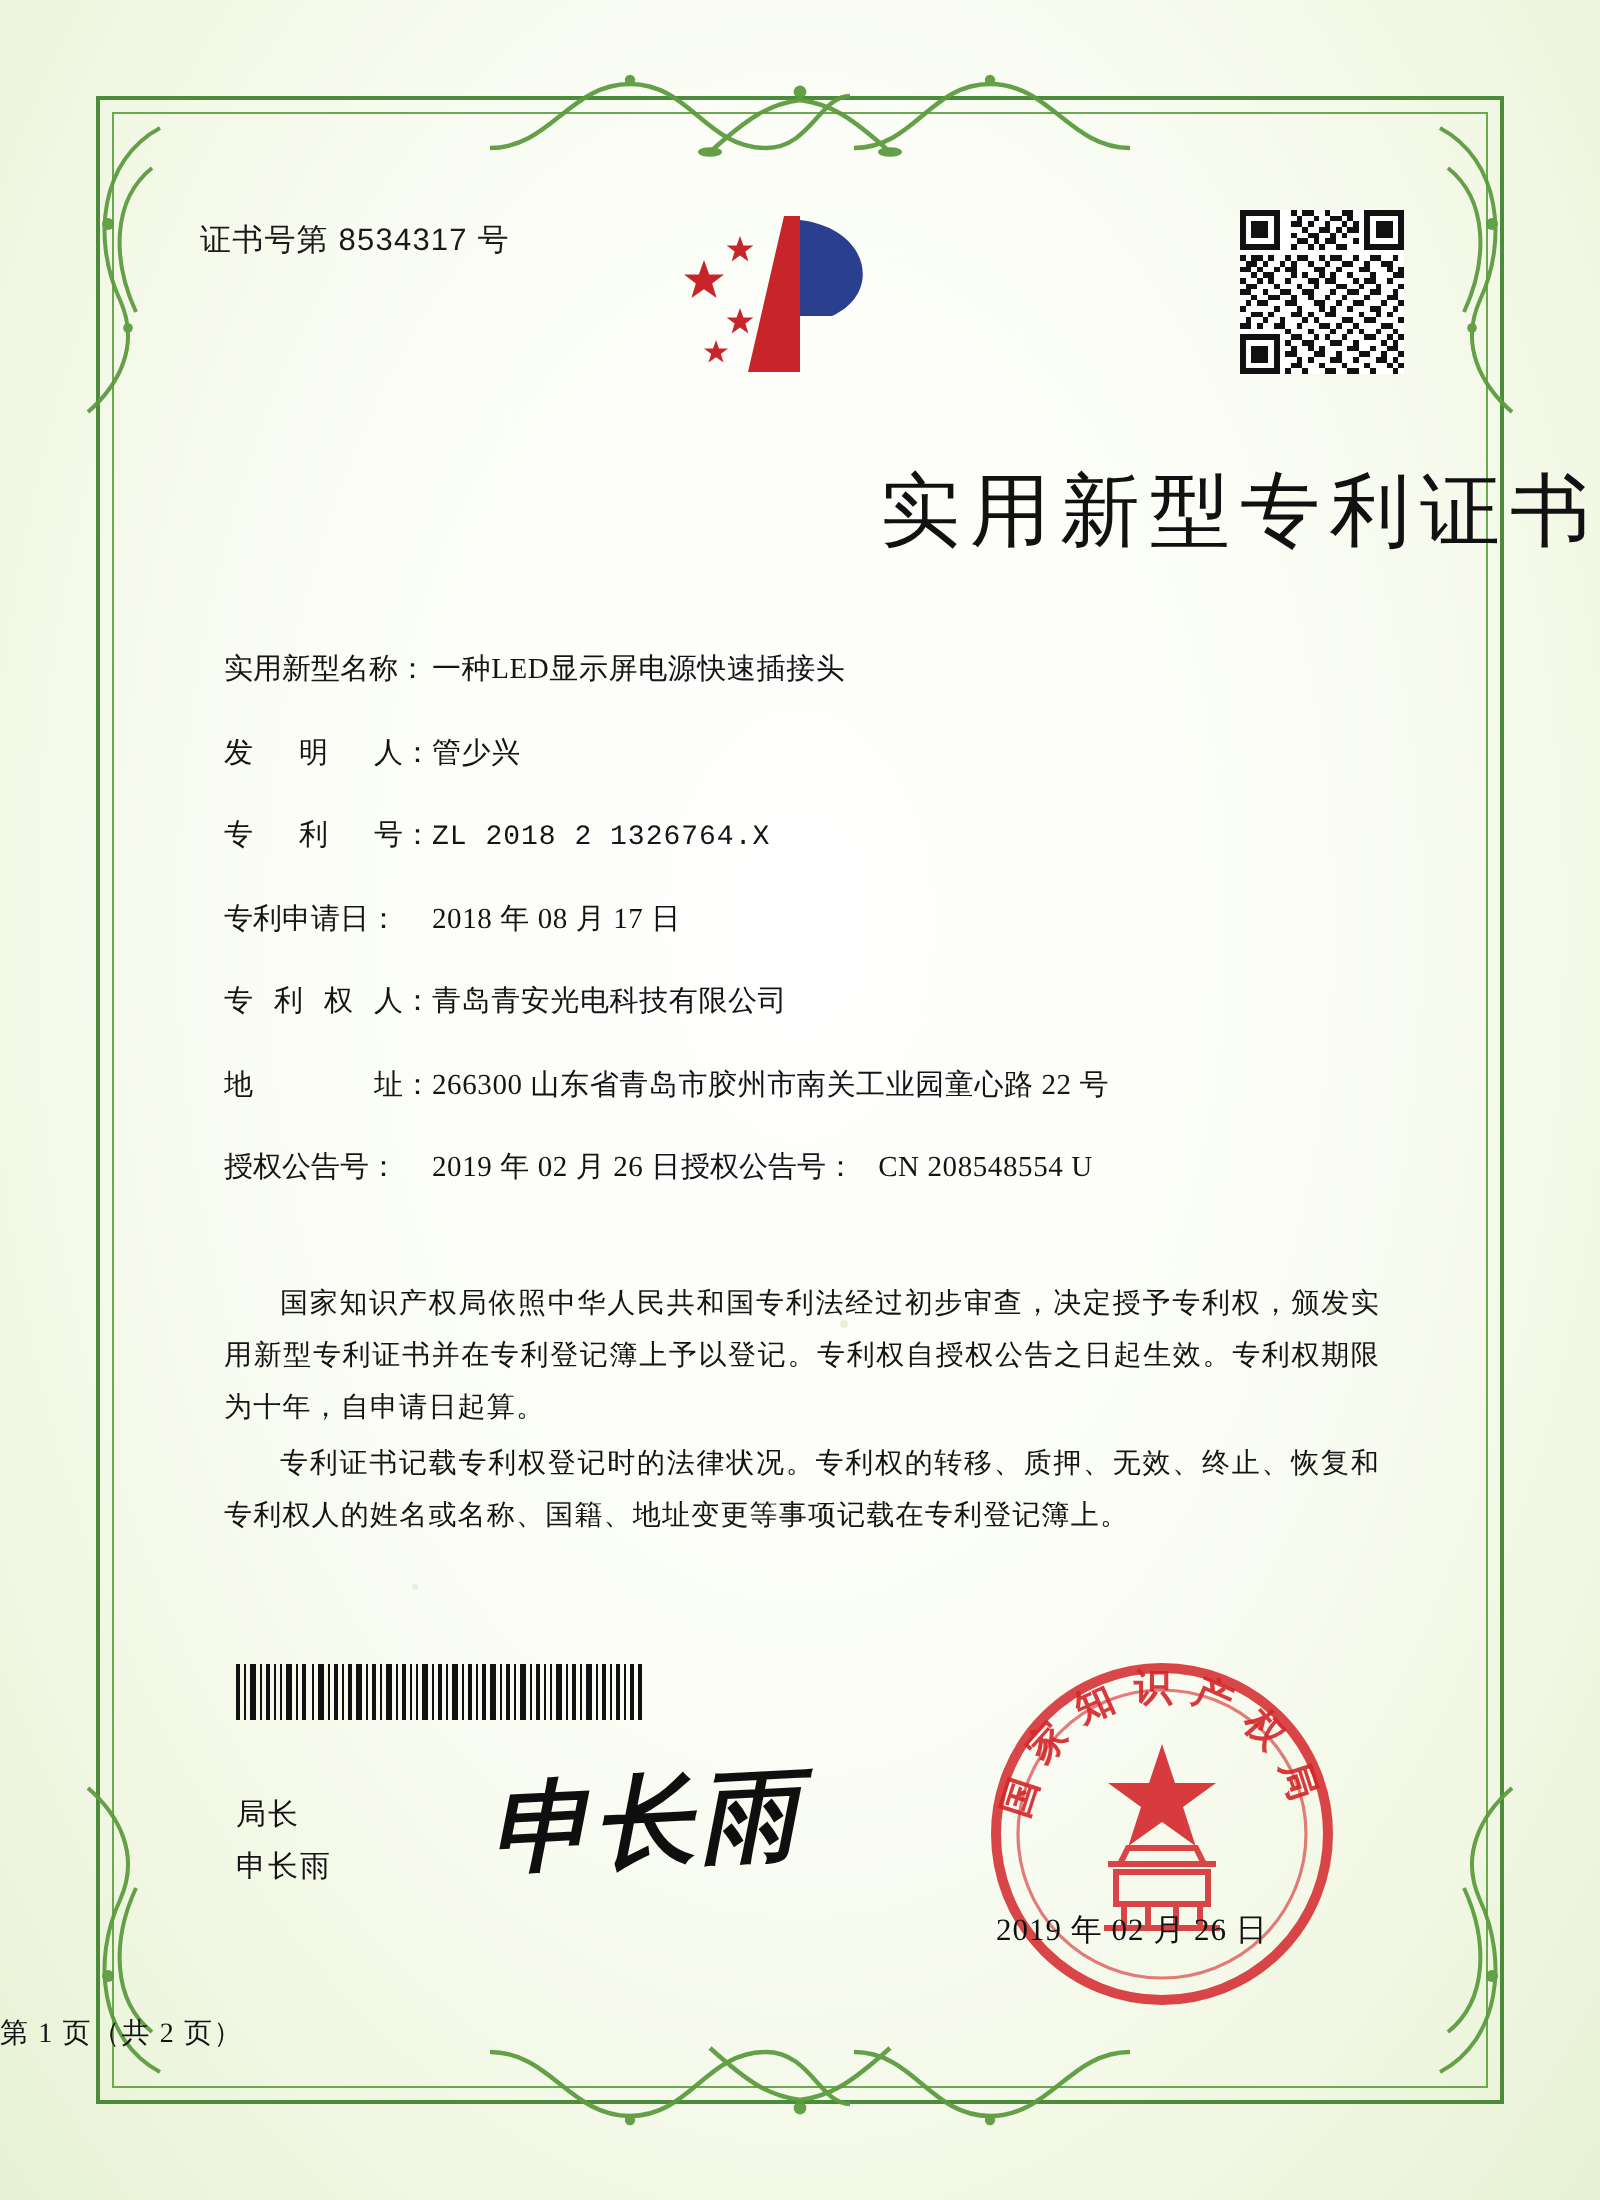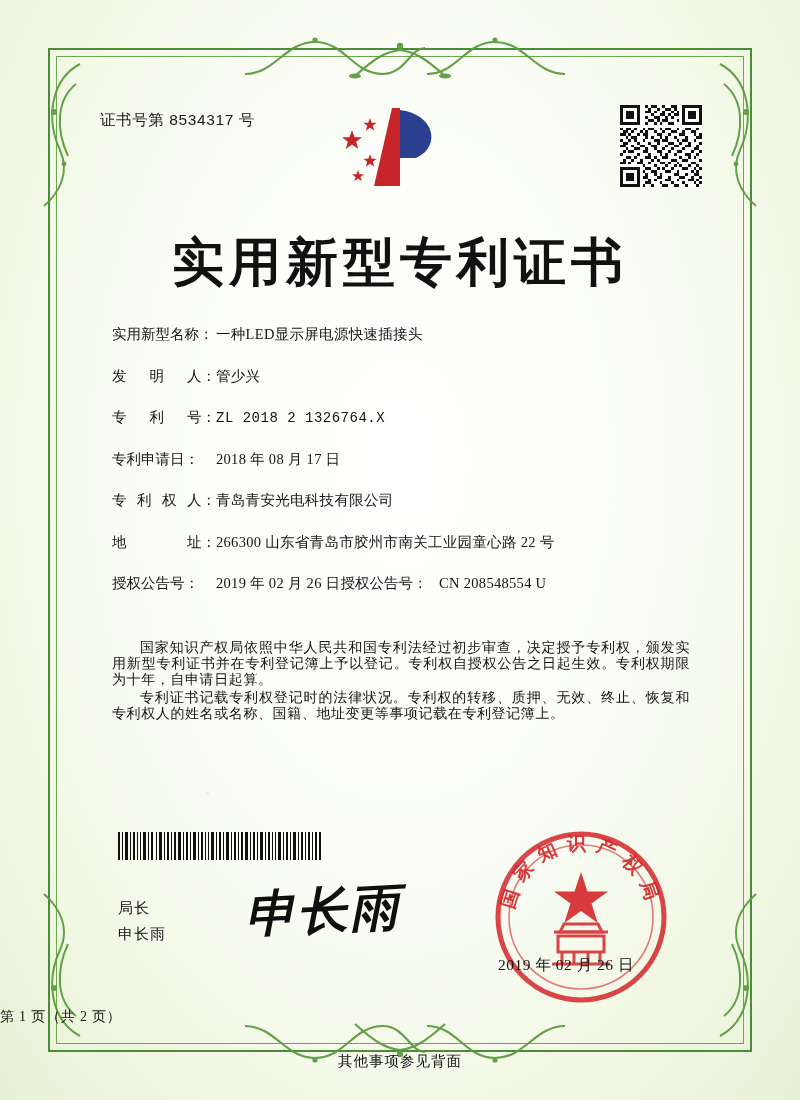--- a/index.html
+++ b/index.html
@@ -98,23 +98,23 @@
     width: 140px;
     height: 100px;
   }
 
   
   .title {
     position: absolute;
     left: 0;
     right: 0;
     top: 228px;
-    text-align: center;
-    font-size: 52px;
-    font-weight: bold;
+    text-align: right;
+    font-size: 40px;
+    font-weight: normal;
     letter-spacing: 5px;
     color: #111;
     font-family: "Liberation Serif", serif;
   }
 
   
   .fields {
     position: absolute;
     left: 112px;
     top: 325px;
@@ -153,21 +153,21 @@
   }
   .second-label-text { margin-right: 8px; }
 
   
   .paras {
     position: absolute;
     left: 112px;
     top: 640px;
     width: 578px;
     font-size: 14px;
-    line-height: 16px;
+    line-height: 26px;
     color: #141414;
     text-align: justify;
   }
   .paras p {
     margin: 0 0 2px 0;
     text-indent: 28px;
     letter-spacing: .6px;
   }
 
   
@@ -699,19 +699,18 @@
       <path d="M72 96 L106 96 L110 104 L68 104 Z"></path>
     </g>
 
     <text font-family="'Liberation Serif', serif" font-size="19" font-weight="bold" fill="#d4262a" opacity=".9">
       <textPath href="#sealArcTop" startOffset="50%" text-anchor="middle" letter-spacing="9">国家知识产权局</textPath>
     </text>
   </svg>
   <div class="seal-date">2019 年 02 月 26 日</div>
 
   <div class="page-no">第 1 页（共 2 页）</div>
-  <div class="footer-note">其他事项参见背面</div>
 
   <div class="speckle" style="left:420px; top:660px; width:4px; height:4px;"></div>
   <div class="speckle" style="left:663px; top:652px; width:5px; height:5px;"></div>
   <div class="speckle" style="left:206px; top:792px; width:3px; height:3px;"></div>
 
 </div>
 
 </body></html>

